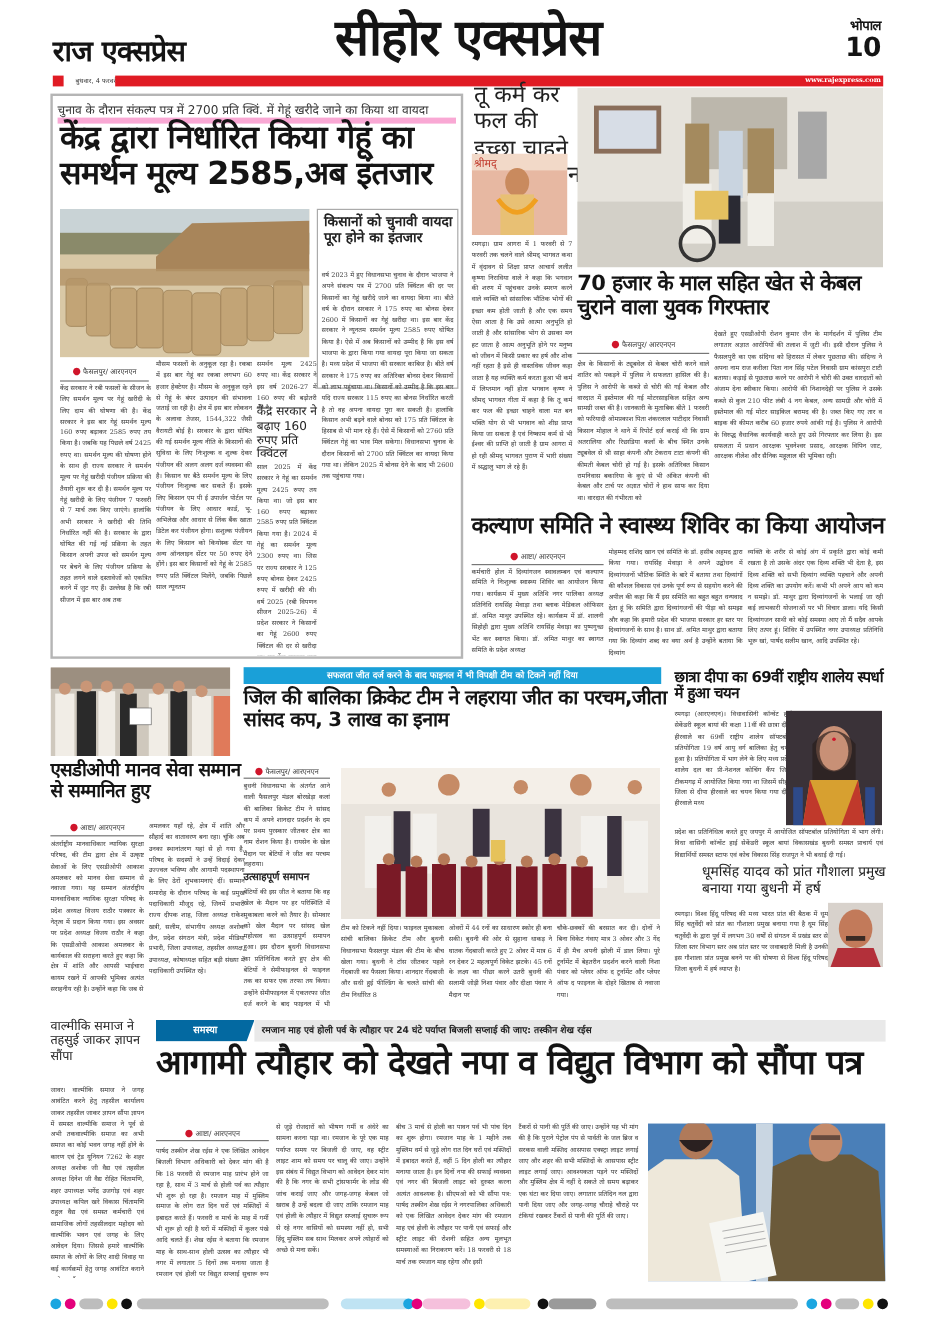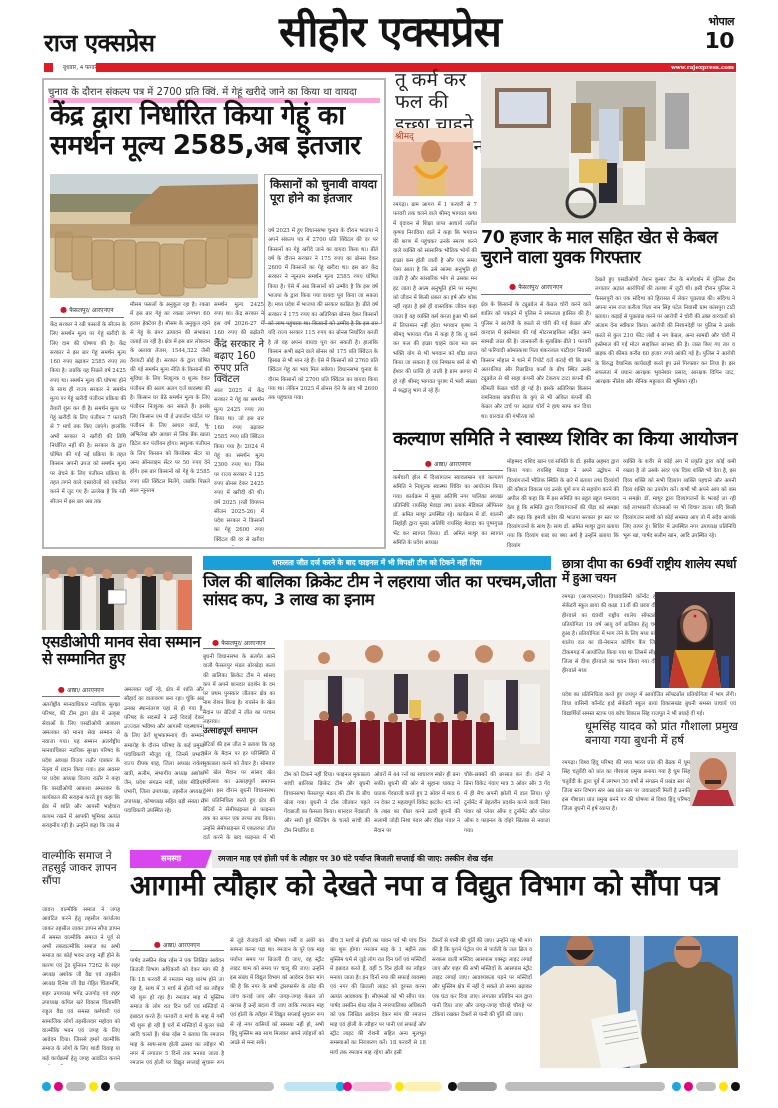--- a/index.html
+++ b/index.html
@@ -91,21 +91,21 @@
   
   #dhoom-headline { left: 562px; top: 720px; width: 178px; font-size: 11.5px; margin-left: 23px; }
   #dhoom-text { left: 562px; top: 758px; width: 128px; height: 56px; }
   #dhoom-photo { left: 690px; top: 752px; width: 46px; height: 54px; }
 
   
   #valmiki-headline { left: 42px; top: 849px; width: 78px; font-size: 10.5px; }
   #valmiki-text { left: 42px; top: 905px; width: 78px; height: 160px; }
 
   
-  #elec-tag { left: 130px; top: 850px; width: 82px; height: 18px; background: #d946ef; color: #fff; font-size: 8px; line-height: 18px; text-align: center; font-family: "DejaVu Sans", sans-serif; font-weight: bold; clip-path: polygon(0 0, 100% 0, 92% 100%, 0 100%); }
+  #elec-tag { left: 130px; top: 850px; width: 82px; height: 18px; background: #0369a1; color: #fff; font-size: 8px; line-height: 18px; text-align: center; font-family: "DejaVu Sans", sans-serif; font-weight: bold; clip-path: polygon(0 0, 100% 0, 92% 100%, 0 100%); }
   #elec-kicker-bar { left: 212px; top: 850px; width: 526px; height: 18px; background: #e9e9e9; }
   #elec-kicker { left: 218px; top: 850px; width: 518px; height: 18px; font-size: 7.6px; line-height: 18px; color: #222; font-family: "DejaVu Sans", sans-serif; font-weight: bold; white-space: nowrap; overflow: hidden; }
   #elec-headline { left: 130px; top: 870px; width: 610px; font-size: 28px; }
   #elec-byline { left: 130px; top: 940px; width: 94px; }
   #elec-rule { left: 130px; top: 950px; width: 94px; }
   #elec-col1 { left: 130px; top: 956px; width: 94px; height: 110px; }
   #elec-col2 { left: 230px; top: 936px; width: 94px; height: 130px; }
   #elec-col3 { left: 330px; top: 936px; width: 96px; height: 130px; }
   #elec-col4 { left: 432px; top: 936px; width: 100px; height: 130px; }
   #elec-photo { left: 540px; top: 936px; width: 198px; height: 132px; }
@@ -322,21 +322,21 @@
     <rect x="15" y="28" width="16" height="4" fill="#3a2a24"></rect>
     <path d="M2 54 L8 38 L38 38 L44 54 Z" fill="#b3303a"></path>
   </svg>
 </div>
 
 <div class="abs hd-light" id="valmiki-headline">वाल्मीकि समाज ने तहसुई जाकर ज्ञापन सौंपा</div>
 <div class="abs body-txt" id="valmiki-text">जावर। वाल्मीकि समाज ने जगह आवंटित करने हेतु तहसील कार्यालय जाकर तहसील जाकर ज्ञापन सौंपा ज्ञापन में समस्त वाल्मीकि समाज ने पूर्व से अभी तकवाल्मीकि समाज का अभी समाज का कोई भवन जगह नहीं होने के कारण एवं ट्रेड यूनियन 7262 के शहर अध्यक्ष अशोक जी वैद्य एवं तहसील अध्यक्ष दिनेश जी वैद्य रोहित चिंतामणि, शहर उपाध्यक्ष भगेंद्र उजगोड़ एवं शहर उपाध्यक्ष कपिल खरे विकास चिंतामणि राहुल वैद्य एवं समस्त कर्मचारी एवं सामाजिक लोगों तहसीलदार महोदय को वाल्मीकि भवन एवं जगह के लिए आवेदन दिया। जिससे हमारे वाल्मीकि समाज के लोगों के लिए शादी विवाह या कई कार्यक्रमों हेतु जगह आवंटित कराने आवेदन सौंपा।</div>
 
 <div class="abs" id="elec-kicker-bar"></div>
 <div class="abs" id="elec-tag">समस्या</div>
-<div class="abs" id="elec-kicker">रमजान माह एवं होली पर्व के त्यौहार पर 30 घंटे पर्याप्त बिजली सप्लाई की जाए: तस्कीन शेख रईस</div>
+<div class="abs" id="elec-kicker">रमजान माह एवं होली पर्व के त्यौहार पर 24 घंटे पर्याप्त बिजली सप्लाई की जाए: तस्कीन शेख रईस</div>
 <div class="abs hd" id="elec-headline">आगामी त्यौहार को देखते नपा व विद्युत विभाग को सौंपा पत्र</div>
 <div class="abs byline" id="elec-byline"><span class="dot">●</span> <span>आष्टा/ आरएनएन</span></div>
 <div class="abs rule" id="elec-rule"></div>
 <div class="abs body-txt" id="elec-col1">पार्षद तस्कीन शेख रईस ने एक लिखित आवेदन बिजली विभाग अधिकारी को देकर मांग की है कि 18 फरवरी से रमजान माह प्रारंभ होने जा रहा है, साथ में 3 मार्च से होली पर्व का त्यौहार भी शुरू हो रहा है। रमजान माह में मुस्लिम समाज के लोग रात दिन घरों एवं मस्जिदों में इबादत करते हैं। फरवरी व मार्च के माह में गर्मी भी शुरू हो रही है घरों में मस्जिदों में कूलर पंखे आदि चलते हैं। शेख रईस ने बताया कि रमजान माह के साथ-साथ होली उत्सव का त्यौहार भी नगर में लगातार 5 दिनों तक मनाया जाता है रमजान एवं होली पर विद्युत सप्लाई सुचारू रूप से पर्याप्त होना अत्यंत जरूरी है। उन्होंने आगे बताया कि पिछले वर्ष रमजान मुबारक के एक माह के त्यौहार पर नगर में विद्युत सप्लाई सुचारू रूप से नहीं होने के कारण रमजान माह में मुस्लिम धर्म</div>
 <div class="abs body-txt" id="elec-col2">से जुड़े रोजदारों को भीषण गर्मी व अंधेरे का सामना करना पड़ा था। रमजान के पूरे एक माह पर्याप्त समय पर बिजली दी जाए, वह स्ट्रीट लाइट शाम को समय पर चालू की जाए। उन्होंने इस संबंध में विद्युत विभाग को आवेदन देकर मांग की है कि नगर के सभी ट्रांसफार्मर के लोड की जांच कराई जाए और जगह-जगह केबल जो खराब है उन्हें बदला दी जाए ताकि रमजान माह एवं होली के त्यौहार में विद्युत सप्लाई सुचारू रूप से रहे नगर वासियों को समस्या नहीं हो, सभी हिंदू मुस्लिम सब साथ मिलकर अपने त्योहारों को अच्छे से मना सकें।</div>
 <div class="abs body-txt" id="elec-col3">बीच 3 मार्च से होली का पावन पर्व भी पांच दिन का शुरू होगा। रमजान माह के 1 महीने तक मुस्लिम धर्म से जुड़े लोग रात दिन घरों एवं मस्जिदों में इबादत करते हैं, वहीं 5 दिन होली का त्यौहार मनाया जाता है। इन दिनों नपा की सफाई व्यवस्था एवं नगर की बिजली लाइट को दुरुस्त करना अत्यंत आवश्यक है। सीएमओ को भी सौंपा पत्र: पार्षद तस्कीन शेख रईस ने नगरपालिका अधिकारी को एक लिखित आवेदन देकर मांग की रमजान माह एवं होली के त्यौहार पर पानी एवं सफाई और स्ट्रीट लाइट की रोशनी सहित अन्य मूलभूत समस्याओं का निराकरण करें। 18 फरवरी से 18 मार्च तक रमजान माह रहेगा और इसी</div>
 <div class="abs body-txt" id="elec-col4">टैंकरों से पानी की पूर्ति की जाए। उन्होंने यह भी मांग की है कि पुराने पेट्रोल पंप से पार्वती के जल ब्रिज व सरकस वाली मस्जिद आसपास एक्स्ट्रा लाइट लगाई जाए और शहर की सभी मस्जिदों के आसपास स्ट्रीट लाइट लगाई जाए। आवश्यकता पड़ने पर मस्जिदों और मुस्लिम क्षेत्र में नहीं दे सकते तो समय बढ़ाकर एक घंटा कर दिया जाए। लगातार प्रतिदिन नल द्वारा पानी दिया जाए और जगह-जगह चौराहे चौराहे पर टंकियां रखकर टैंकरों से पानी की पूर्ति की जाए।</div>
 <div class="abs photo" id="elec-photo">
   <svg width="198" height="132" viewBox="0 0 198 132">
     <rect width="198" height="132" fill="#4a7fb8"></rect>

